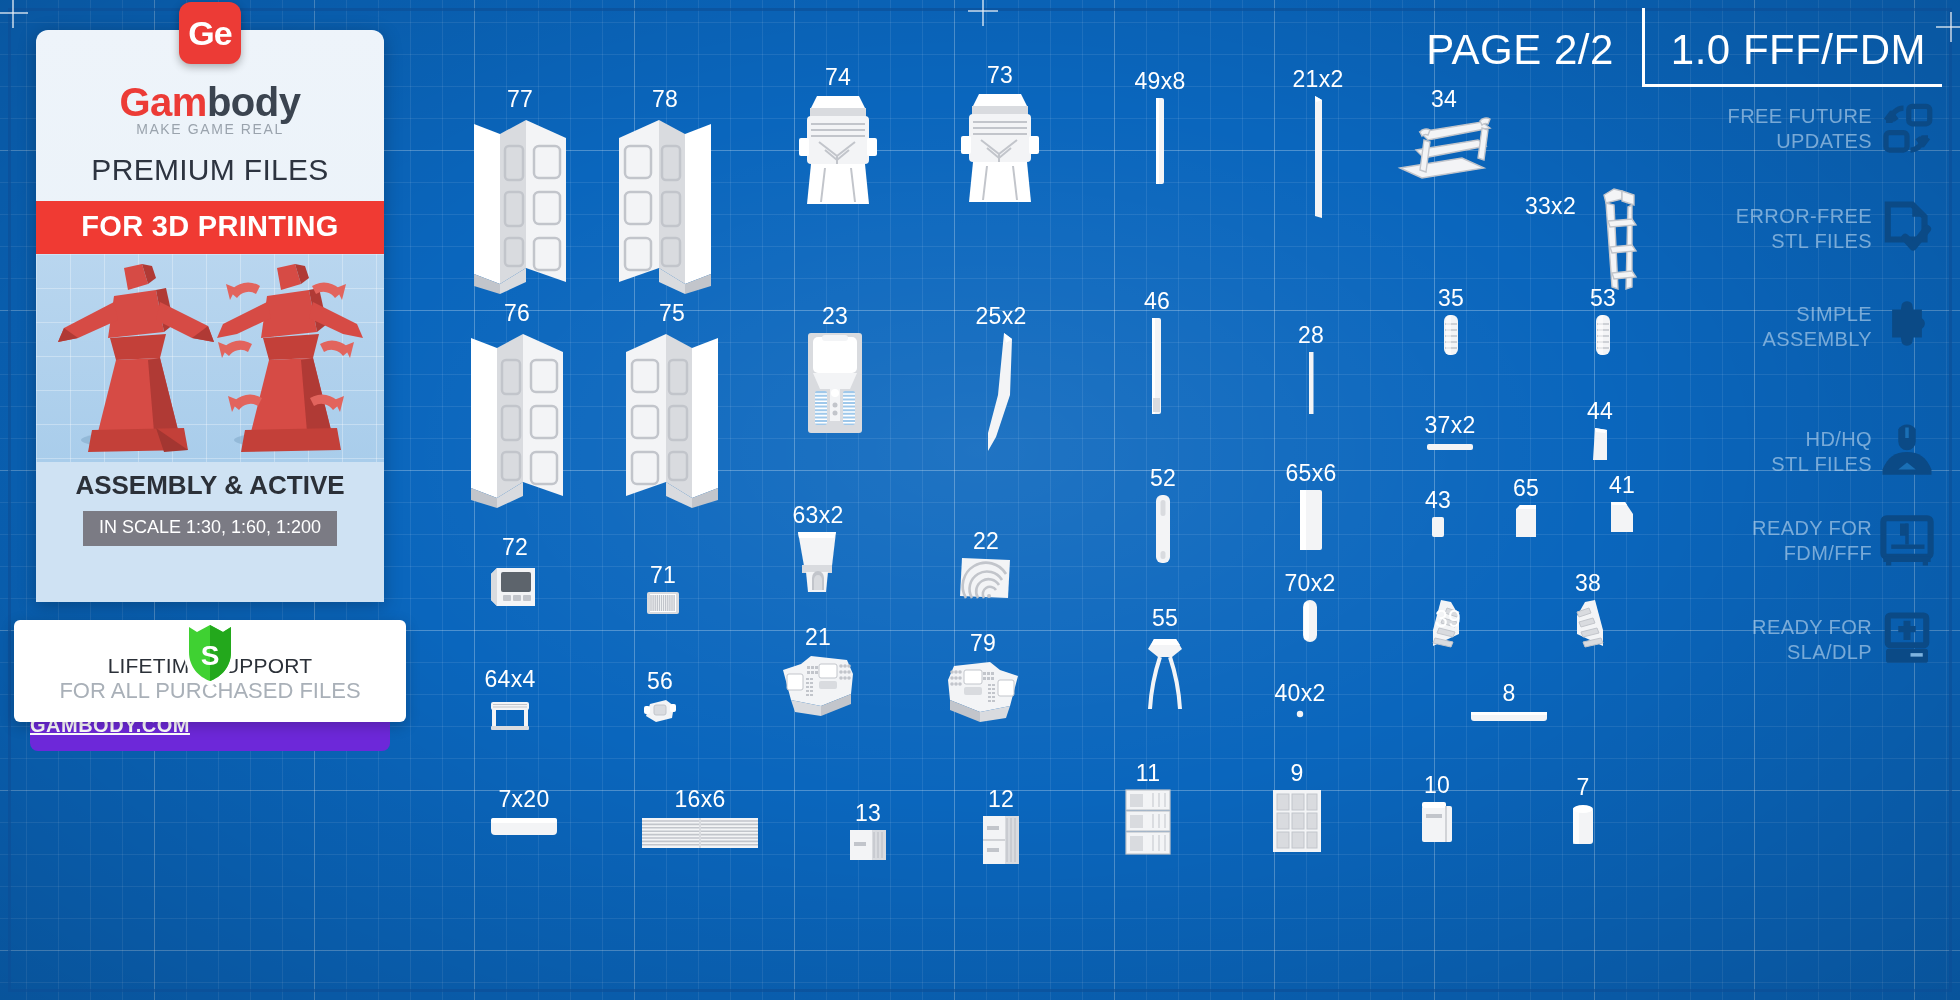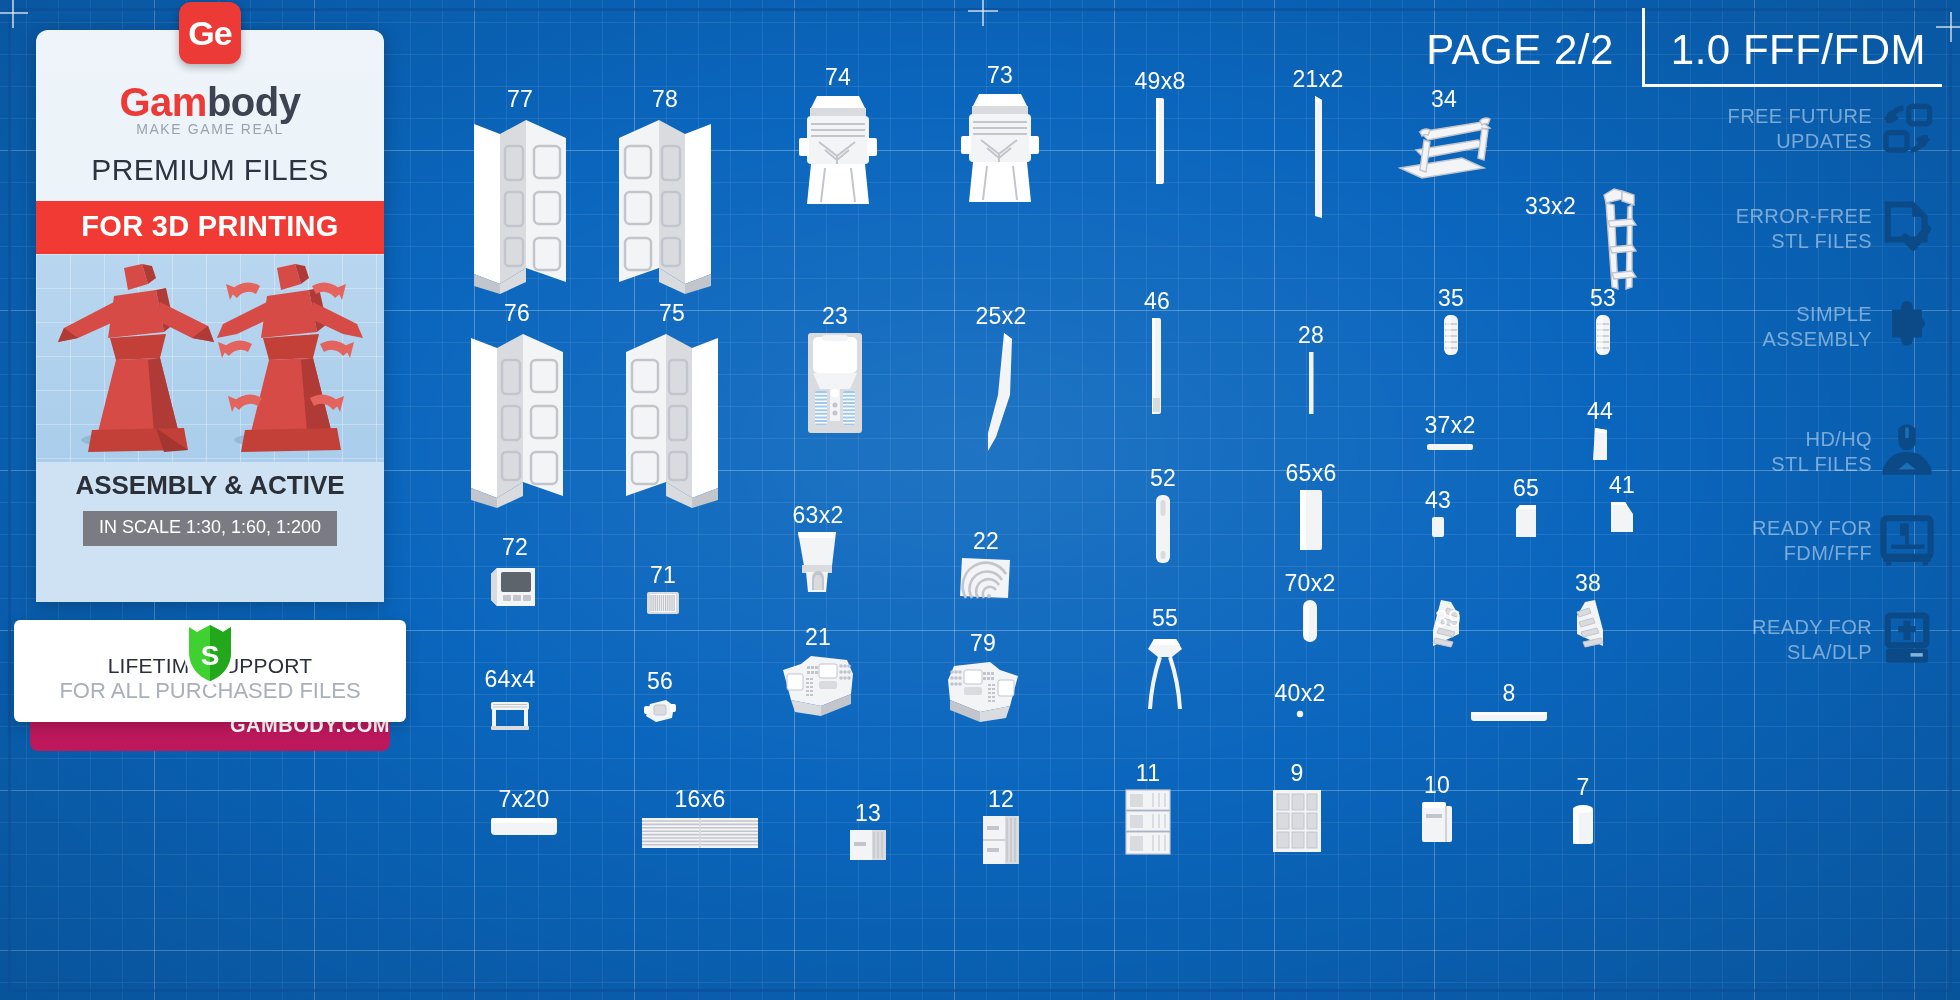--- a/index.html
+++ b/index.html
@@ -53,22 +53,22 @@
      background-size:34px 34px;}
   .assembly{text-align:center;font-size:26px;font-weight:bold;color:#2b3038;background:#cfe2f3;padding:8px 0 10px;}
   .scale{background:#cfe2f3;text-align:center;padding:0 0 14px;}
   .scale span{display:inline-block;background:#7b7b84;color:#fff;font-size:18px;padding:6px 16px 8px;}
   .support-wrap{position:relative;background:#cfe2f3;height:42px;}
   .support{position:absolute;left:-22px;right:-22px;top:18px;background:#fff;border-radius:6px;padding:34px 0 18px;text-align:center;
      box-shadow:0 4px 14px rgba(0,0,0,.22);z-index:4;}
   .support .l1{font-size:21px;color:#2b3038;letter-spacing:.2px;}
   .support .l2{font-size:22px;color:#a9b0b8;}
   .shield{position:absolute;left:50%;top:-2px;transform:translateX(-50%);width:60px;height:70px;z-index:7;}
-  .gamlink{position:absolute;left:-6px;right:-6px;top:100px;background:#be185d;border-radius:0 0 8px 8px;text-align:right;
-     padding:12px 0 14px;color:#fff;font-weight:bold;font-size:20px;letter-spacing:.5px;z-index:2;}
+  .gamlink{position:absolute;left:-6px;right:-6px;top:100px;background:#6d28d9;border-radius:0 0 8px 8px;text-align:left;
+     padding:12px 0 14px;color:#fff;font-weight:bold;font-size:20px;letter-spacing:.5px;z-index:2;text-decoration:underline;}
 
   
   .feature{position:absolute;right:24px;display:flex;align-items:center;justify-content:flex-end;gap:6px;width:320px;}
   .feature .ftxt{color:#bcd8f0;opacity:.62;font-size:20px;line-height:25px;text-align:right;letter-spacing:.4px;}
   .feature .ficon{width:58px;height:58px;flex:0 0 58px;display:flex;align-items:center;justify-content:center;}
   .feature svg{fill:#0b4a86;}
 
   
   .part{position:absolute;}
   .plabel{position:absolute;color:#fff;font-size:23px;white-space:nowrap;transform:translateX(-50%);letter-spacing:.3px;}

